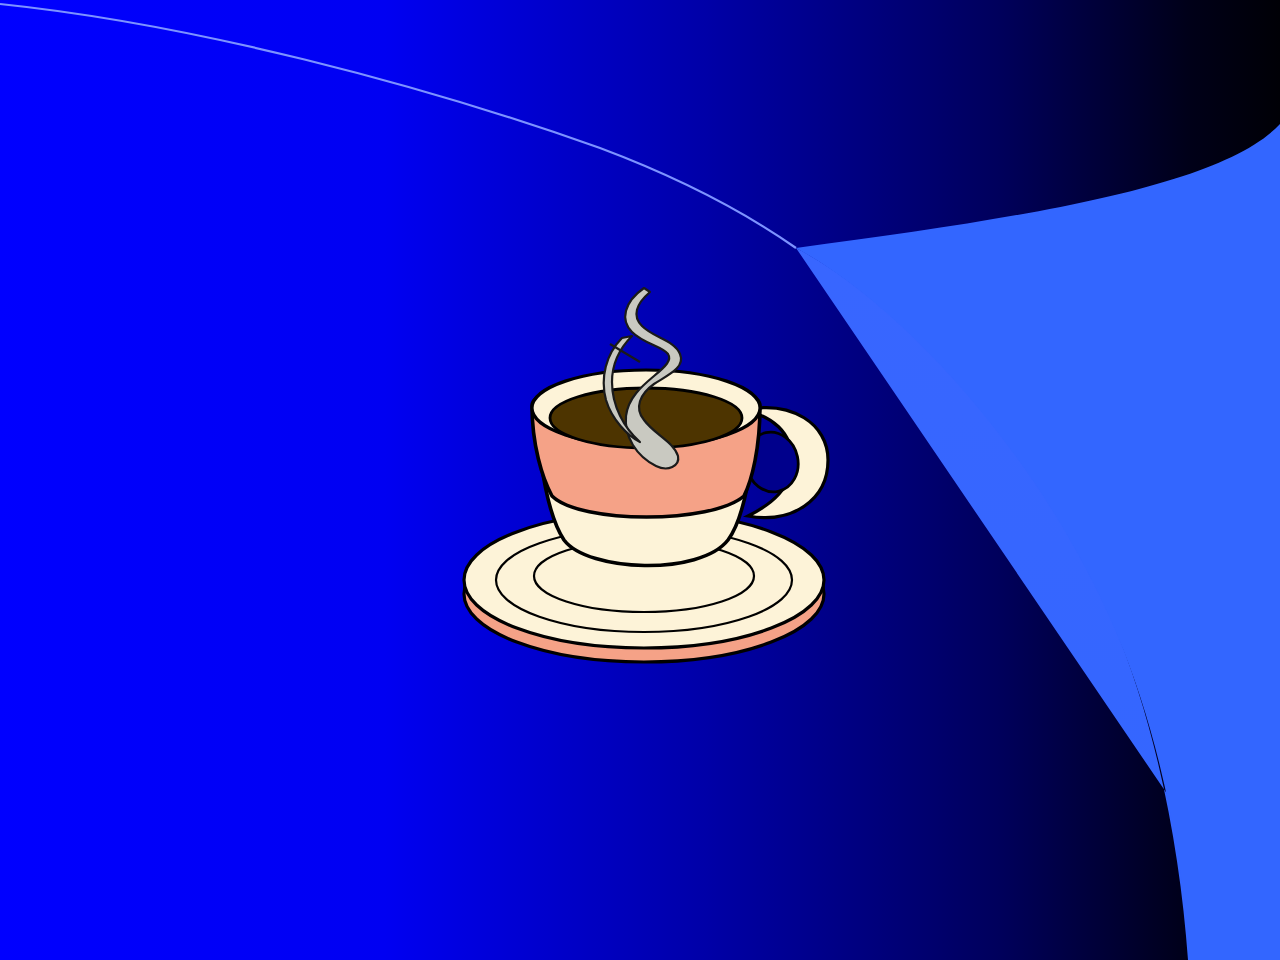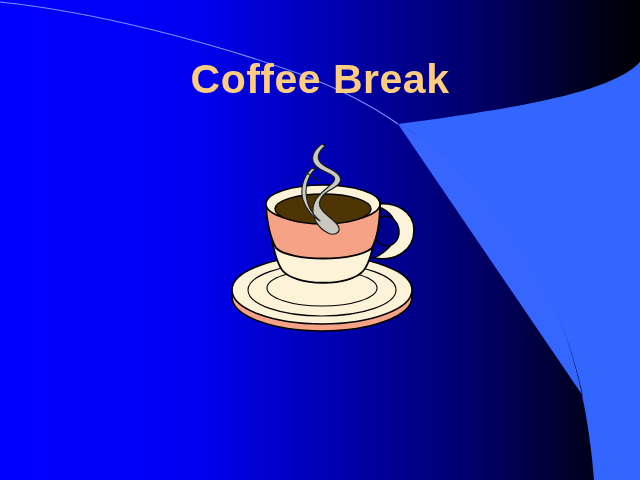--- a/index.html
+++ b/index.html
@@ -139,15 +139,14 @@
                C 310 174, 306 182, 306 191
                C 306 203, 312 214, 320 221
                C 314 218, 306 210, 303 200
                C 300 189, 303 177, 311 169
                Z"></path>
       <path fill="none" stroke="#1a1a1a" stroke-width="1.1" d="M 305 172 L 320 181"></path>
     </g>
 
   </svg>
 
-  <div id="title">Coffee Break</div>
 
 </div>
 
 </body></html>

